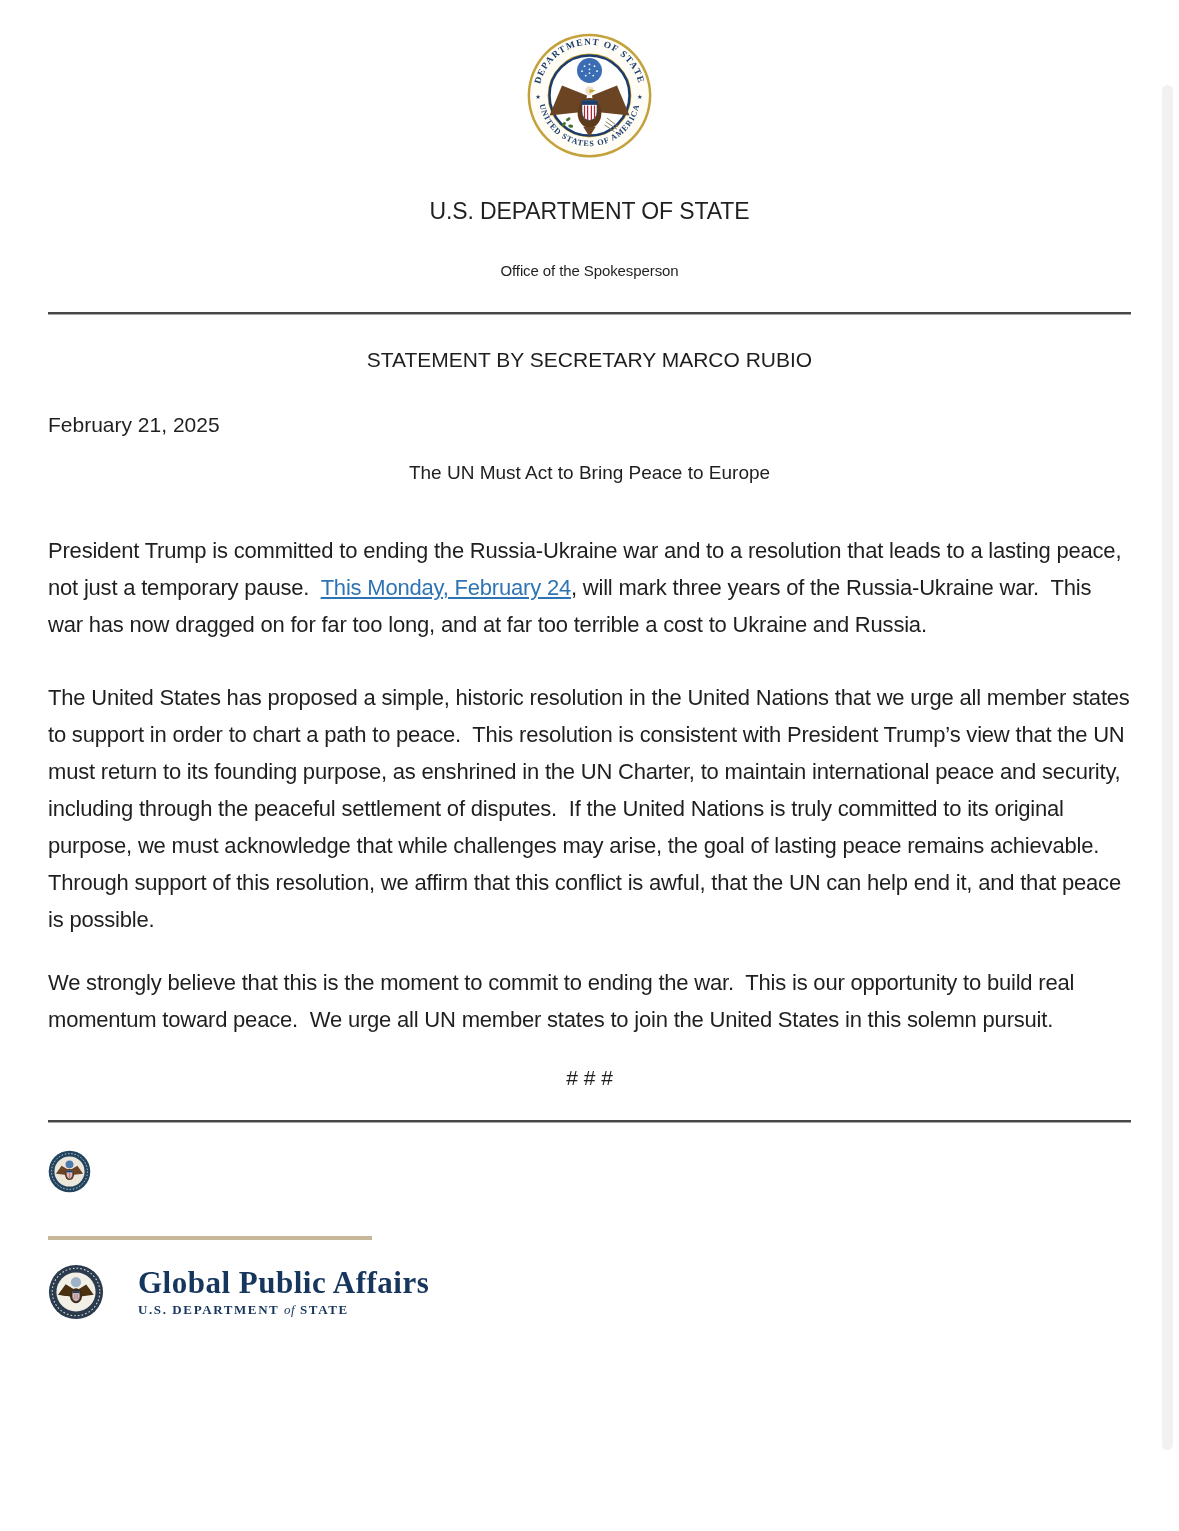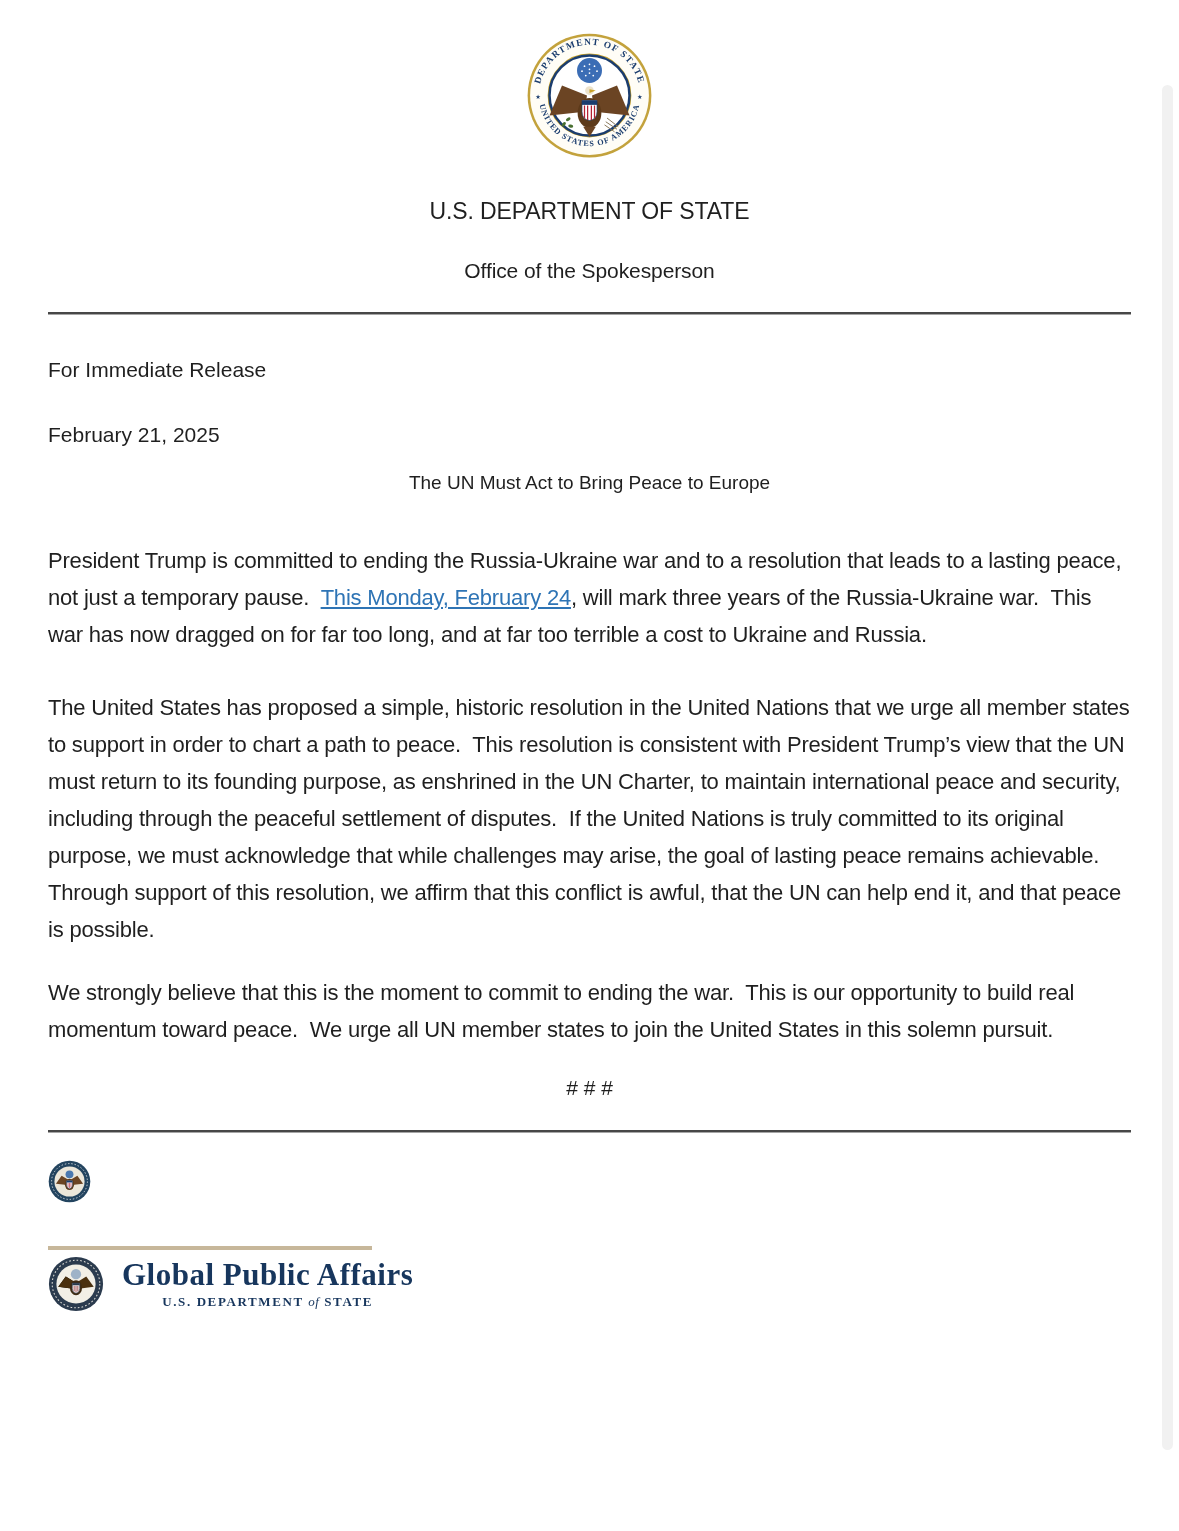--- a/index.html
+++ b/index.html
@@ -11,21 +11,21 @@
     color:#1f1f1f;
     overflow:hidden;
   }
   .content{padding:0 48px;}
   .center{text-align:center;}
 
   
   .seal-wrap{margin-top:33px;display:flex;justify-content:center;}
   .seal-wrap svg{width:125px;height:125px;display:block;}
   .agency{margin-top:38px;font-size:23px;line-height:30px;letter-spacing:-0.1px;}
-  .office{margin-top:30px;font-size:21px;line-height:30px;letter-spacing:-0.1px;}
+  .office{margin-top:30px;font-size:15px;line-height:30px;letter-spacing:-0.1px;}
 
   
   .rule{margin-top:26px;height:3px;background:linear-gradient(to bottom,#474747 0 2px,#a6a6a6 2px 3px);}
   .rule2{margin-top:27px;height:3px;background:linear-gradient(to bottom,#474747 0 2px,#a6a6a6 2px 3px);}
 
   
   .distribution{margin-top:40px;font-size:21px;line-height:30px;}
   .statement{margin-top:30px;font-size:21px;line-height:30px;}
   .date{margin-top:35px;font-size:21px;line-height:30px;}
   .doc-title{margin-top:18px;font-size:19px;line-height:30px;}
@@ -39,21 +39,21 @@
   .p2{margin-top:36px;}
   .p3{margin-top:26px;}
   a.doc-link{color:#2E74B5;text-decoration:underline;cursor:pointer;}
   .end-mark{margin-top:25px;font-size:21px;line-height:30px;}
 
   
   .stay{margin-top:30px;font-size:20px;line-height:28px;}
   .press-seal{margin-top:27px;width:43px;height:43px;cursor:pointer;}
   .press-seal svg{width:43px;height:43px;display:block;}
   .gpa-divider{margin-top:43px;width:324px;height:4px;background:#c7b79a;}
-  .gpa{margin-top:6px;display:flex;align-items:center;gap:18px;text-align:center;}
+  .gpa{margin-top:24px;display:flex;align-items:center;gap:34px;}
   .gpa-seal svg{width:56px;height:56px;display:block;}
   .gpa-text{display:flex;flex-direction:column;}
   .gpa-title{
     font-family:"Liberation Serif",serif;font-weight:bold;
     font-size:31px;line-height:34px;color:#17365D;letter-spacing:0.5px;
   }
   .gpa-subtitle{
     font-family:"Liberation Serif",serif;font-weight:bold;
     font-size:13px;line-height:16px;color:#17365D;letter-spacing:1.6px;margin-top:2px;
   }
@@ -133,21 +133,21 @@
           </g>
         </g>
       </svg>
     </div>
 
     <div class="agency center">U.S. DEPARTMENT OF STATE</div>
     <div class="office center">Office of the Spokesperson</div>
 
     <div class="rule"></div>
 
-    <div class="distribution">For Immediate Release</div>
+    <div class="statement center">STATEMENT BY SECRETARY MARCO RUBIO</div>
     <div class="date">February 21, 2025</div>
     <div class="doc-title center">The UN Must Act to Bring Peace to Europe</div>
 
     <div class="para p1"><span>President Trump is committed to ending the Russia-Ukraine war and to a resolution that leads to a lasting peace, not just a temporary pause.  </span><a class="doc-link">This Monday, February 24</a><span>, will mark three years of the Russia-Ukraine war.  This war has now dragged on for far too long, and at far too terrible a cost to Ukraine and Russia.</span></div>
 
     <div class="para p2">The United States has proposed a simple, historic resolution in the United Nations that we urge all member states to support in order to chart a path to peace.  This resolution is consistent with President Trump’s view that the UN must return to its founding purpose, as enshrined in the UN Charter, to maintain international peace and security, including through the peaceful settlement of disputes.  If the United Nations is truly committed to its original purpose, we must acknowledge that while challenges may arise, the goal of lasting peace remains achievable.  Through support of this resolution, we affirm that this conflict is awful, that the UN can help end it, and that peace is possible.</div>
 
     <div class="para p3">We strongly believe that this is the moment to commit to ending the war.  This is our opportunity to build real momentum toward peace.  We urge all UN member states to join the United States in this solemn pursuit.</div>
 
     <div class="end-mark center"># # #</div>

